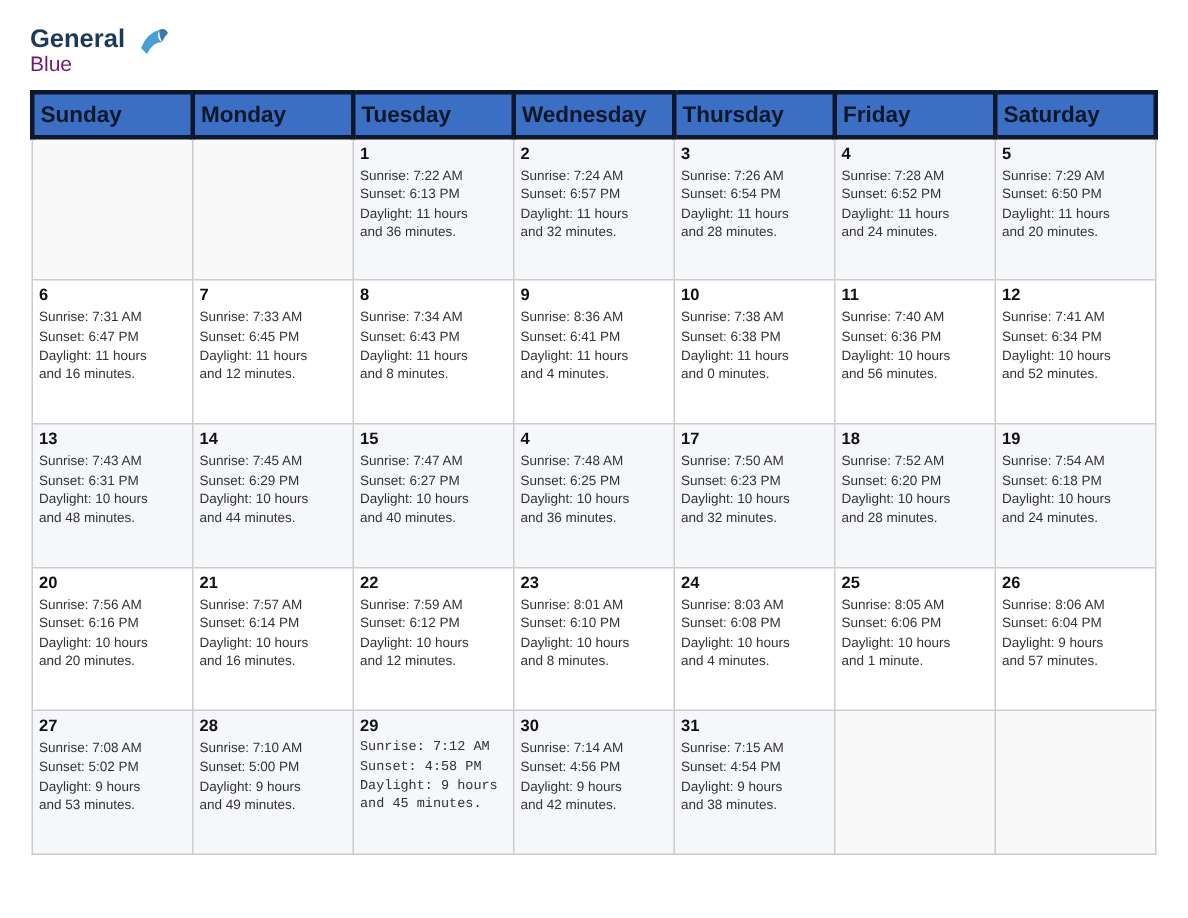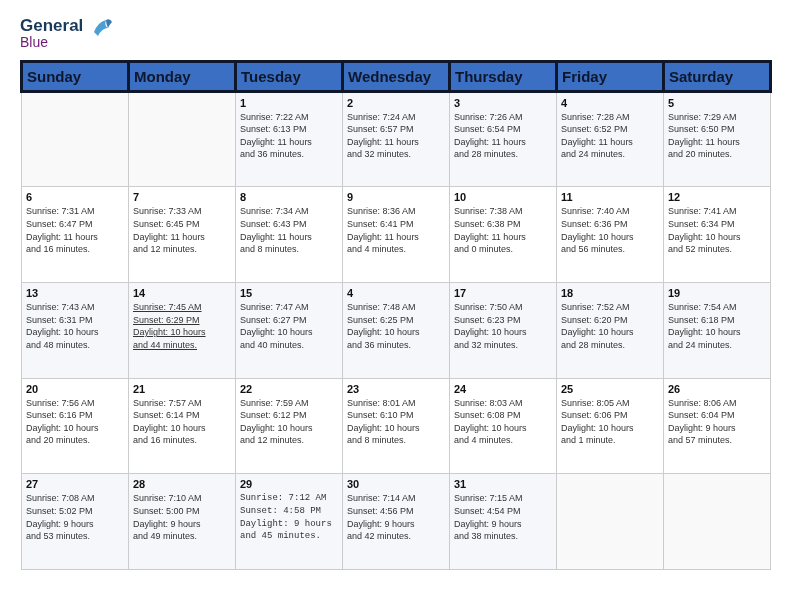--- a/index.html
+++ b/index.html
@@ -216,21 +216,21 @@
         <tr>
           <td>
             <span class="day-num">13</span>
             <div class="day-info" style="white-space: pre-line;">Sunrise: 7:43 AM
 Sunset: 6:31 PM
 Daylight: 10 hours
 and 48 minutes.</div>
           </td>
           <td>
             <span class="day-num">14</span>
-            <div class="day-info" style="white-space: pre-line; text-decoration: underline;">Sunrise: 7:45 AM
+            <div class="day-info" style="white-space: pre-line;">Sunrise: 7:45 AM
 Sunset: 6:29 PM
 Daylight: 10 hours
 and 44 minutes.</div>
           </td>
           <td>
             <span class="day-num">15</span>
             <div class="day-info" style="white-space: pre-line;">Sunrise: 7:47 AM
 Sunset: 6:27 PM
 Daylight: 10 hours
 and 40 minutes.</div>

